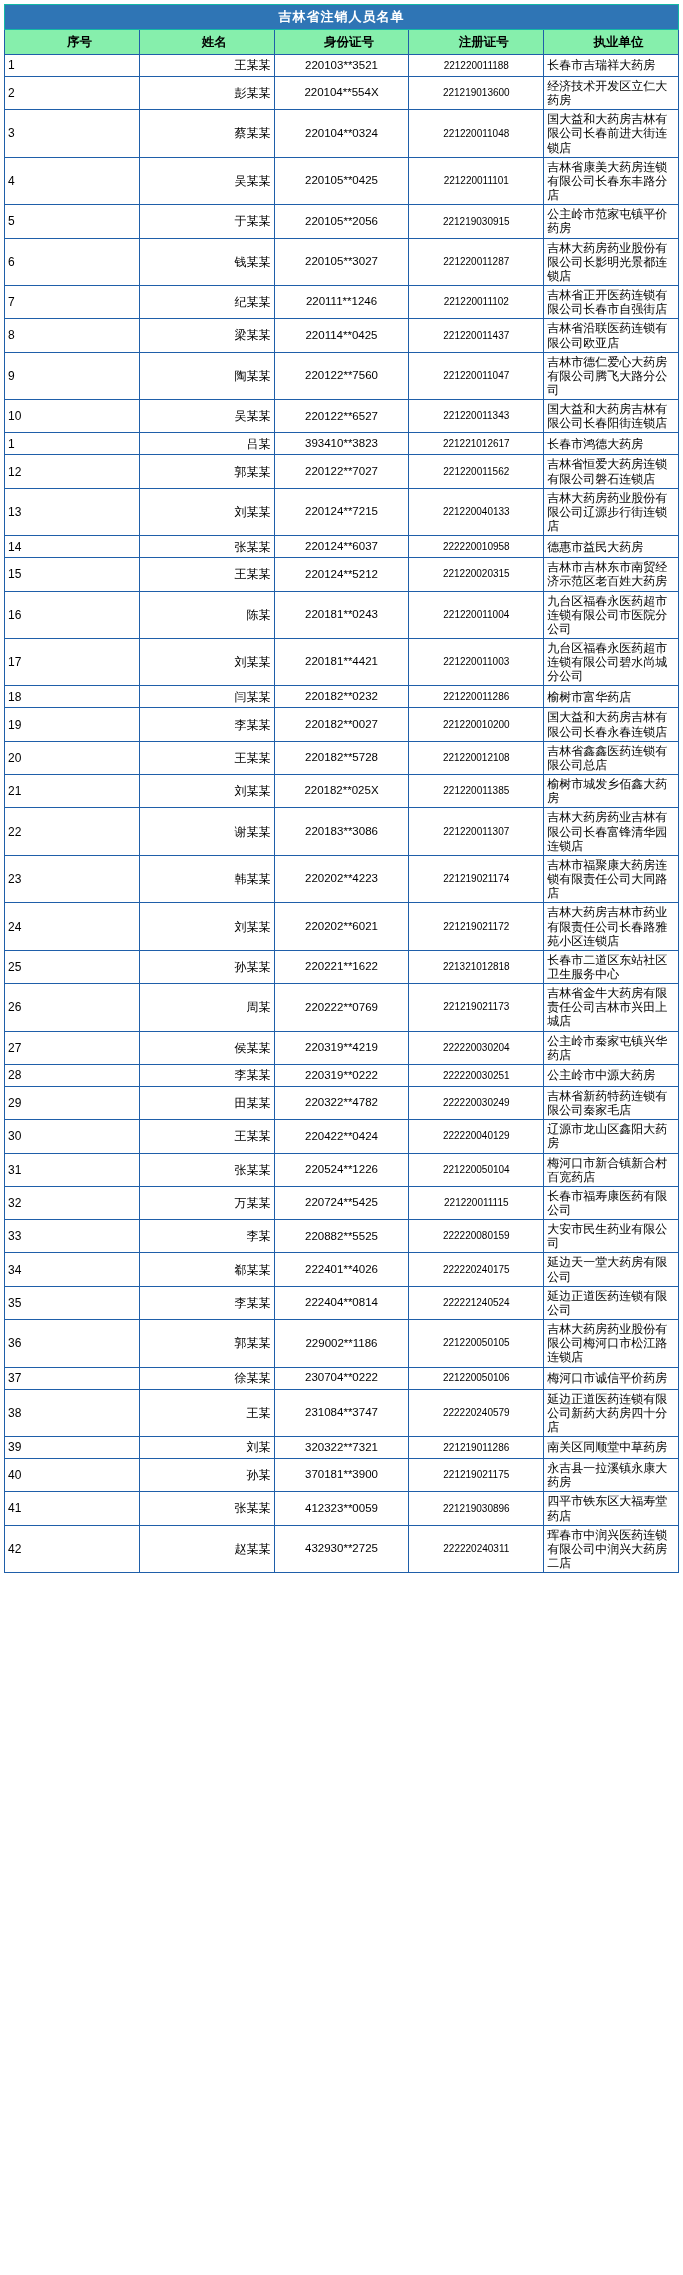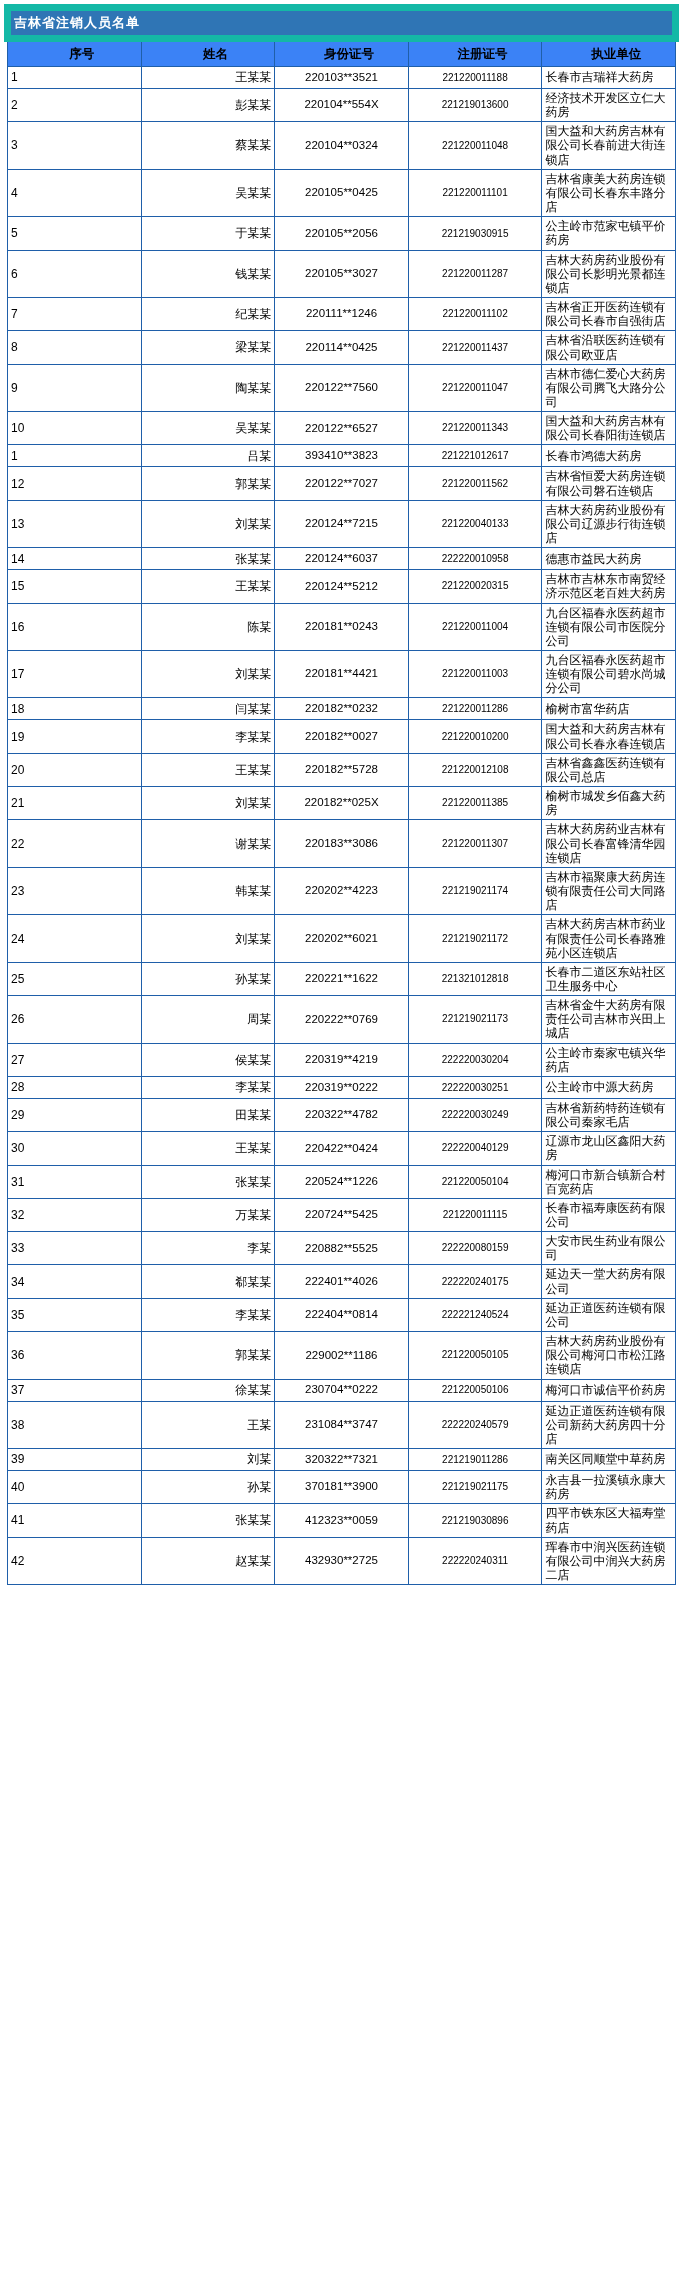--- a/index.html
+++ b/index.html
@@ -28,29 +28,29 @@
     border: 1px solid #1f5fa9;
     padding: 2px 3px;
     vertical-align: middle;
     line-height: 1.18;
     word-break: break-all;
   }
   tr.title-row td {
     background: #2f75b5;
     color: #ffffff;
     font-weight: bold;
-    text-align: left;
+    text-align: center;
     font-size: 13px;
     height: 20px;
     letter-spacing: 1px;
-    border: 7px solid #14b8a6;
+    border: 1px solid #14b8a6;
     margin-left: 40px;
   }
   tr.head-row td {
-    background: #3b82f6;
+    background: #86efac;
     font-weight: bold;
     text-align: center;
     font-size: 12.5px;
     height: 20px;
     padding-left: 18px;
   }
   td.c-idx   { width: 34px;  text-align: left; padding-left: 4px; }
   td.c-name  { width: 62px;  text-align: right; }
   td.c-id    { width: 96px;  text-align: center; font-size: 11.5px; }
   td.c-reg   { width: 96px;  text-align: center; font-size: 10px; }

